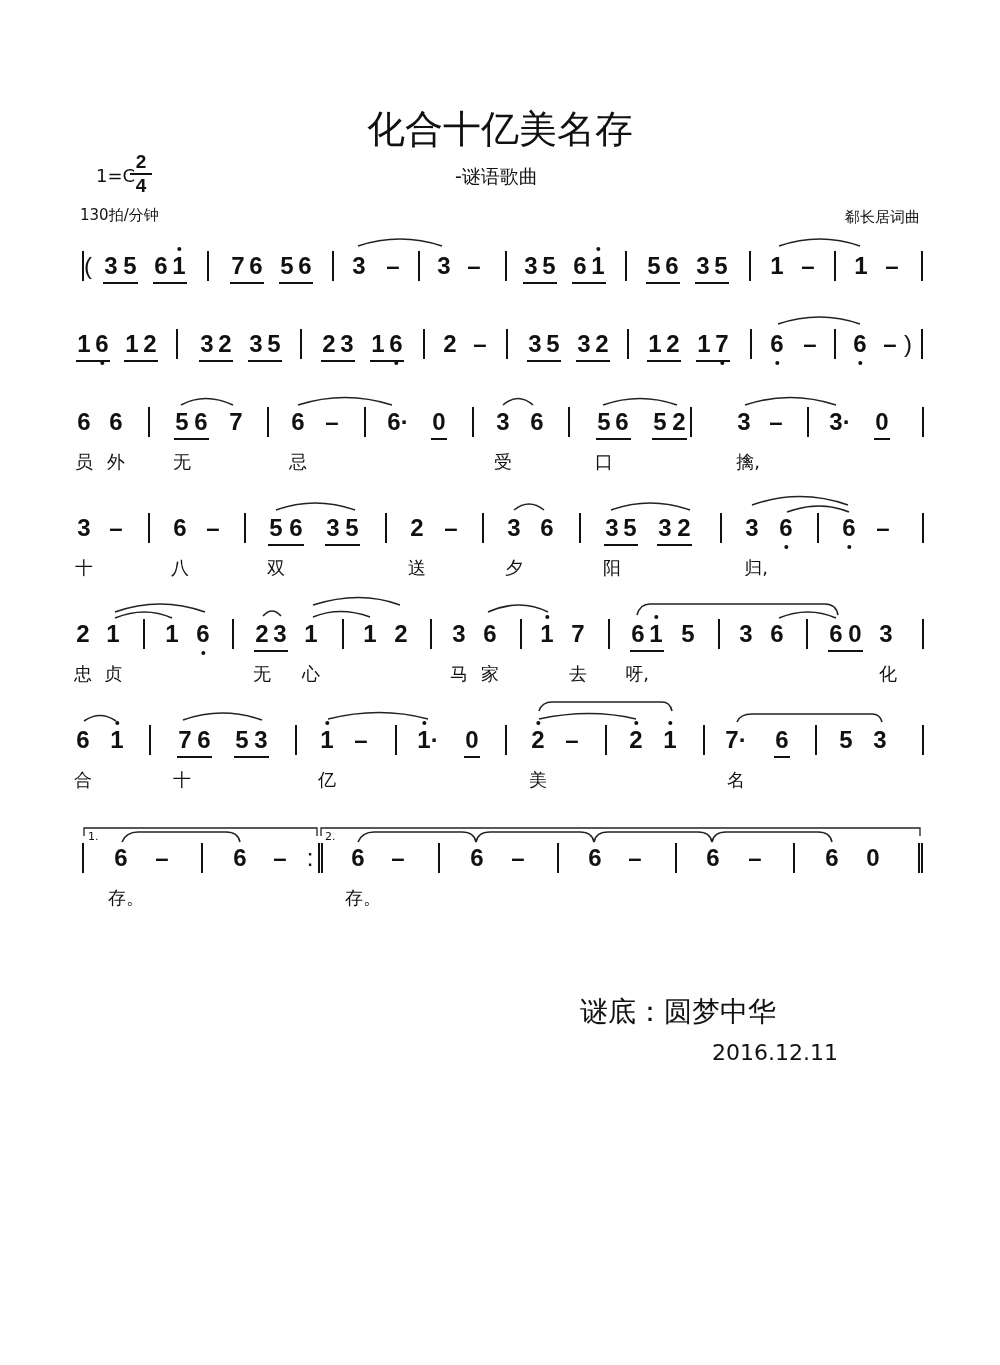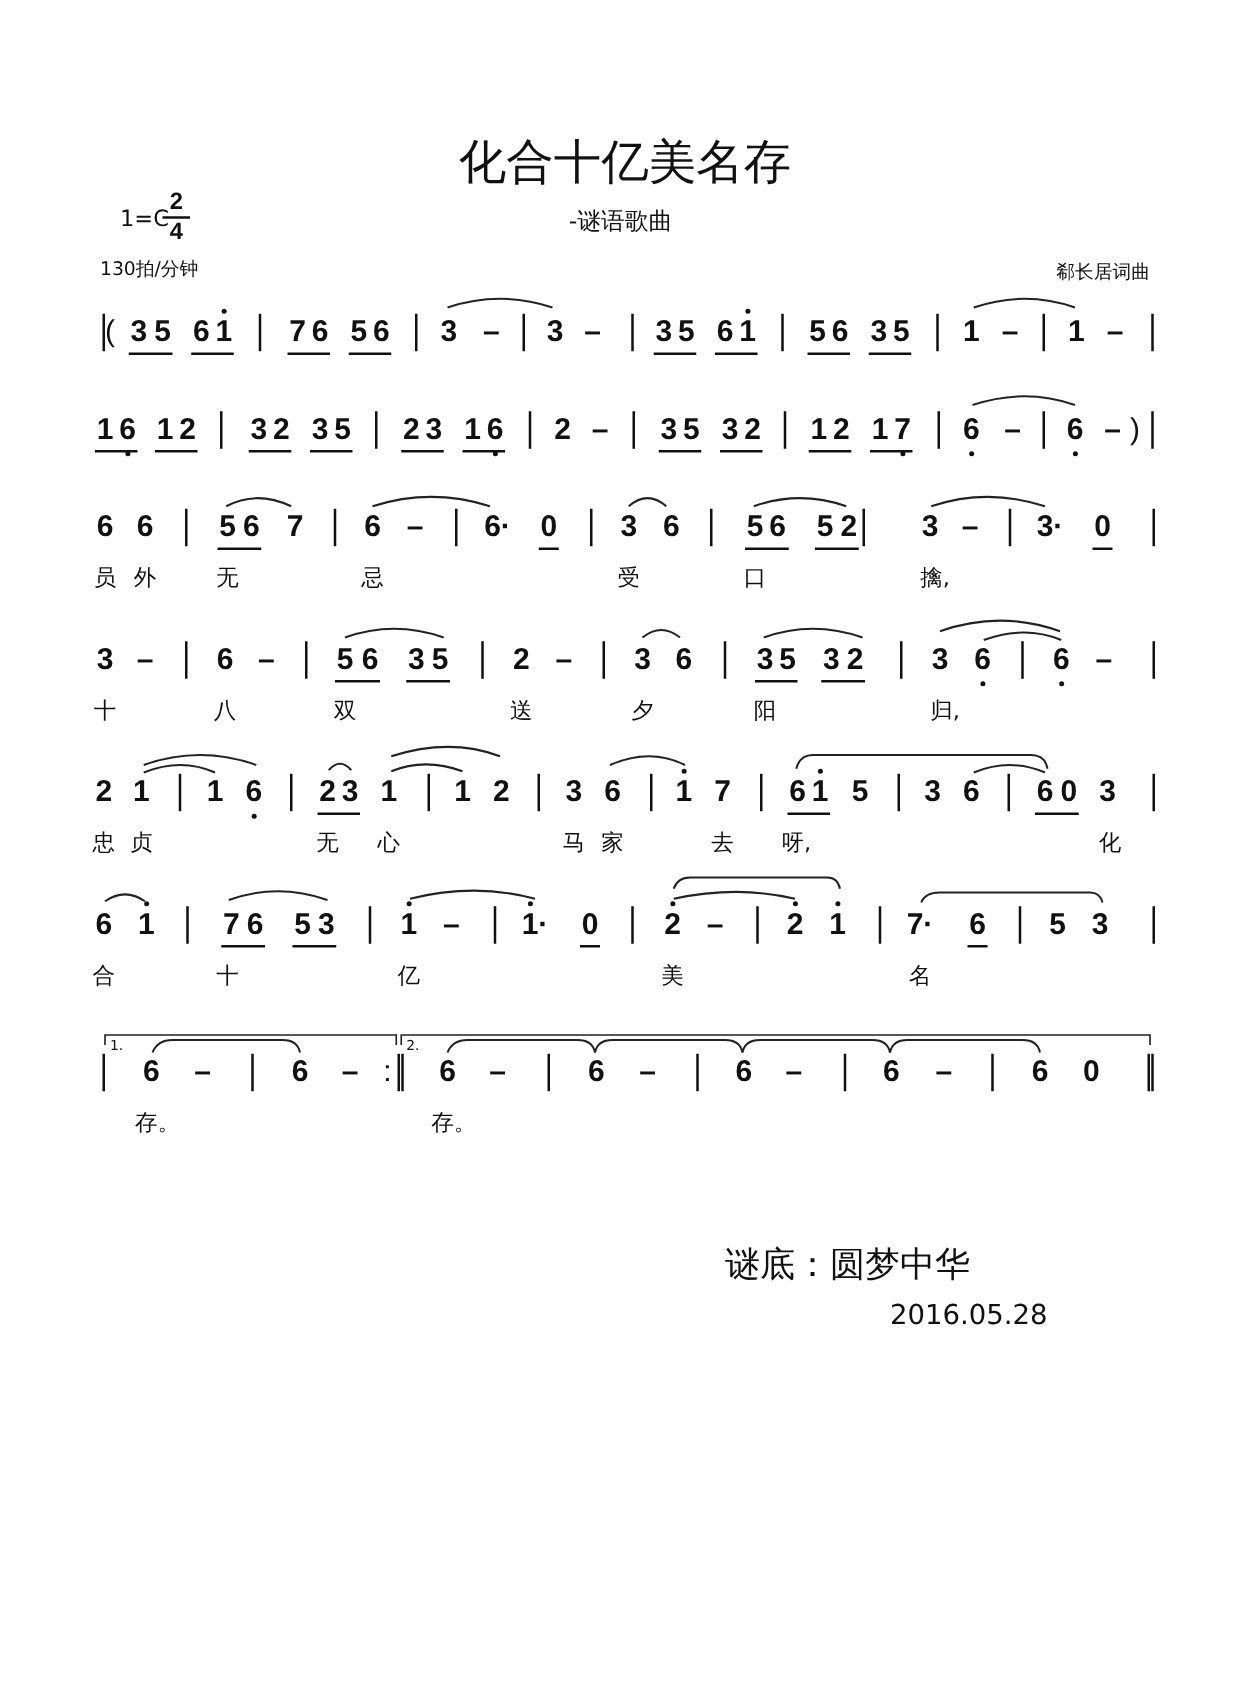--- a/index.html
+++ b/index.html
@@ -364,13 +364,13 @@
   <path d="M358,842 Q362,832 374,832 L462,832 Q474,832 476,842 Q478,832 490,832 L580,832 Q592,832 594,842 Q596,832 608,832 L698,832 Q710,832 712,842 Q714,832 726,832 L818,832 Q830,832 832,842"></path>
 
   <path d="M84,836 L84,828 L317,828 L317,836" stroke-width="1.3"></path>
   <path d="M321,836 L321,828 L920,828 L920,836" stroke-width="1.3"></path>
 </svg>
 
 <div class="volta" style="left:88px;top:830px">1.</div>
 <div class="volta" style="left:325px;top:830px">2.</div>
 
 <div class="abs answer">谜底：圆梦中华</div>
-<div class="abs date">2016.05.28</div>
+<div class="abs date">2016.12.11</div>
 
 </body></html>

